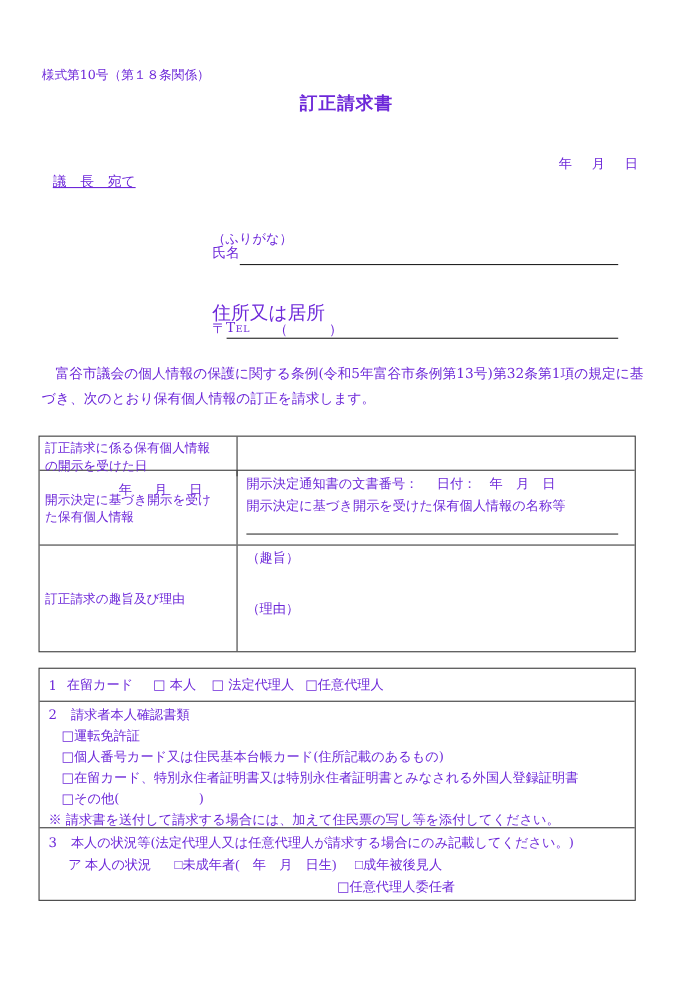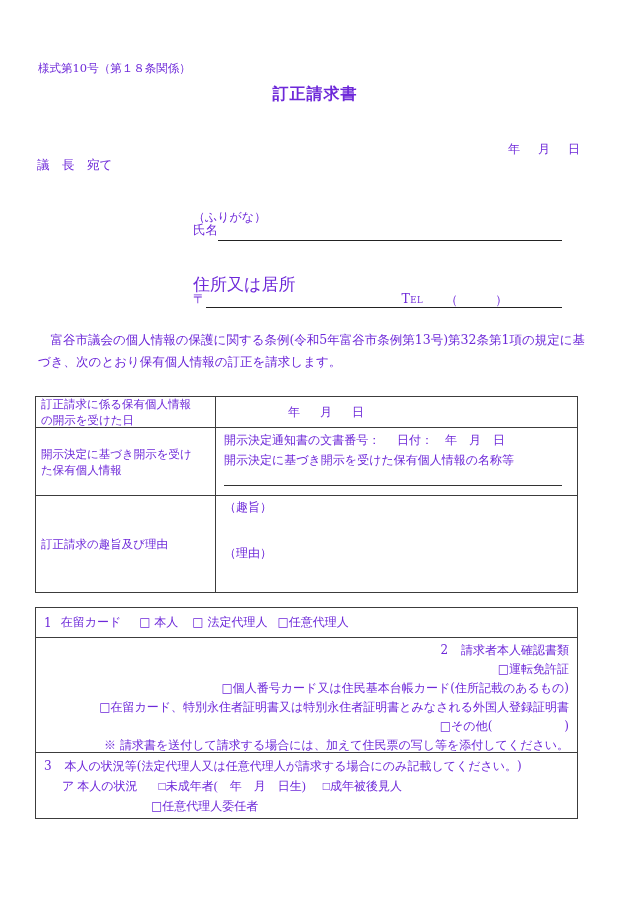--- a/index.html
+++ b/index.html
@@ -9,66 +9,66 @@
     margin:0 auto;
     background:#ffffff;
     font-family:"DejaVu Serif","Liberation Serif",serif;
     color:#6d28d9;
     overflow:hidden;
   }
   .abs{position:absolute;}
   .form-number{left:38px;top:61px;font-size:11.5px;}
   .doc-title{left:0;top:84px;width:100%;text-align:center;font-size:16px;font-weight:600;letter-spacing:1px;}
   .date-line{left:508px;top:141px;font-size:12px;letter-spacing:3px;}
-  .addressee{left:37px;top:157px;font-size:12.5px;}
+  .addressee{left:48px;top:157px;font-size:12.5px;text-decoration:underline;}
   .furigana{left:193px;top:209px;font-size:12px;}
   .name-row{left:193px;top:222px;width:369px;display:flex;font-size:12.5px;height:18px;}
   .fill{flex:1;border-bottom:1px solid #222;height:100%;}
   .address-label{left:193px;top:273px;font-size:17px;}
   .postal-row{left:193px;top:291px;width:369px;display:flex;align-items:flex-end;font-size:12.5px;height:17px;}
   .postal-fill{flex:1;border-bottom:1px solid #222;display:flex;align-items:flex-end;height:100%;}
-  .tel{display:inline-block;margin-left:196px;font-size:8.5px;letter-spacing:.5px;line-height:13px;}
+  .tel{display:inline-block;font-size:8.5px;letter-spacing:.5px;line-height:13px;}
   .tel::first-letter{font-size:12.5px;}
   .tel-parens{margin-left:22px;line-height:14px;}
   .intro{left:38px;top:329px;width:553px;font-size:12.5px;line-height:21.5px;text-indent:12.5px;word-break:break-all;}
 
   .tbl{position:absolute;left:35px;width:543px;border:1px solid #3c3c3c;box-sizing:border-box;font-size:12px;}
   .tbl1{top:396px;}
   .tbl2{top:607px;}
   .trow{display:flex;border-top:1px solid #3c3c3c;box-sizing:border-box;}
   .trow:first-child{border-top:none;}
   .lcell{width:180px;border-right:1px solid #3c3c3c;box-sizing:border-box;
          display:flex;align-items:center;padding:2px 20px 2px 5px;
          font-size:11.5px;line-height:16px;}
   .vcell{flex:1;box-sizing:border-box;display:flex;flex-direction:column;padding:4px 8px;}
-  .r1{height:30px;}
+  .r1{height:30px;flex-direction:column;}
   .r2{height:68px;}
   .r3{height:97px;}
   .vcenter{justify-content:center;}
   .ymd-cell{padding-left:72px;letter-spacing:4px;font-size:12px;}
   .doc-line{display:flex;justify-content:space-between;line-height:17px;}
   .doc-date{margin-right:64px;}
   .name-line{margin-top:3px;line-height:17px;}
   .u-line{border-bottom:1px solid #333;margin-top:auto;margin-bottom:5px;margin-right:7px;}
   .purport{line-height:15px;}
   .reason{margin-top:31px;line-height:15px;}
 
   .row-a{height:29px;display:flex;align-items:center;padding:0 8px;box-sizing:border-box;}
   .num{display:inline-block;}
   .sec-title{margin-left:9px;}
   .opt1{margin-left:18px;}
   .opt2{margin-left:14px;}
   .opt3{margin-left:10px;}
-  .row-b{height:115px;display:flex;flex-direction:column;padding:3px 8px;box-sizing:border-box;line-height:19px;text-align:right;}
+  .row-b{height:115px;display:flex;flex-direction:column;padding:3px 8px;box-sizing:border-box;line-height:19px;}
   .chk-item{margin-left:12px;}
   .row-c{height:66px;display:flex;flex-direction:column;padding:3px 8px;box-sizing:border-box;line-height:20px;}
   .status-line2{margin-left:18px;font-family:Liberation Serif, serif;}
   .minor-opt{margin-left:18px;}
   .ward-opt{margin-left:14px;}
-  .status-line3{margin-left:107px;}
+  .status-line3{margin-left:107px;text-align:center;}
 </style>
 </head>
 <body>
 
 <div class="page">
 
   <div class="abs form-number">様式第10号（第１８条関係）</div>
   <div class="abs doc-title">訂正請求書</div>
   <div class="abs date-line">年　月　日</div>
   <div class="abs addressee">議　長　宛て</div>

